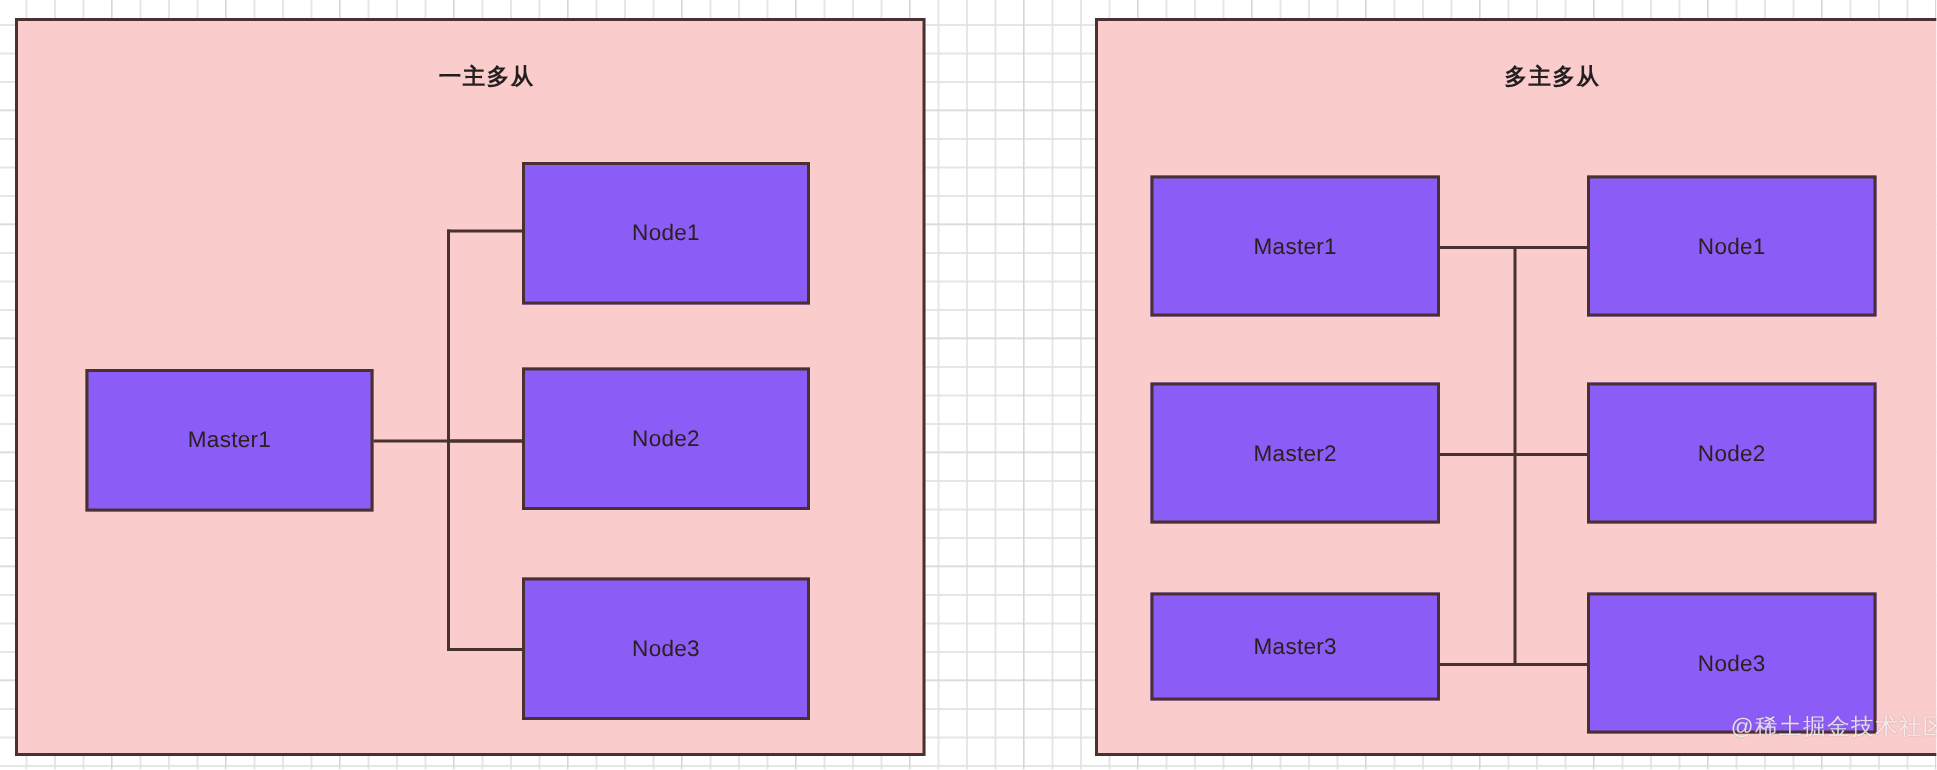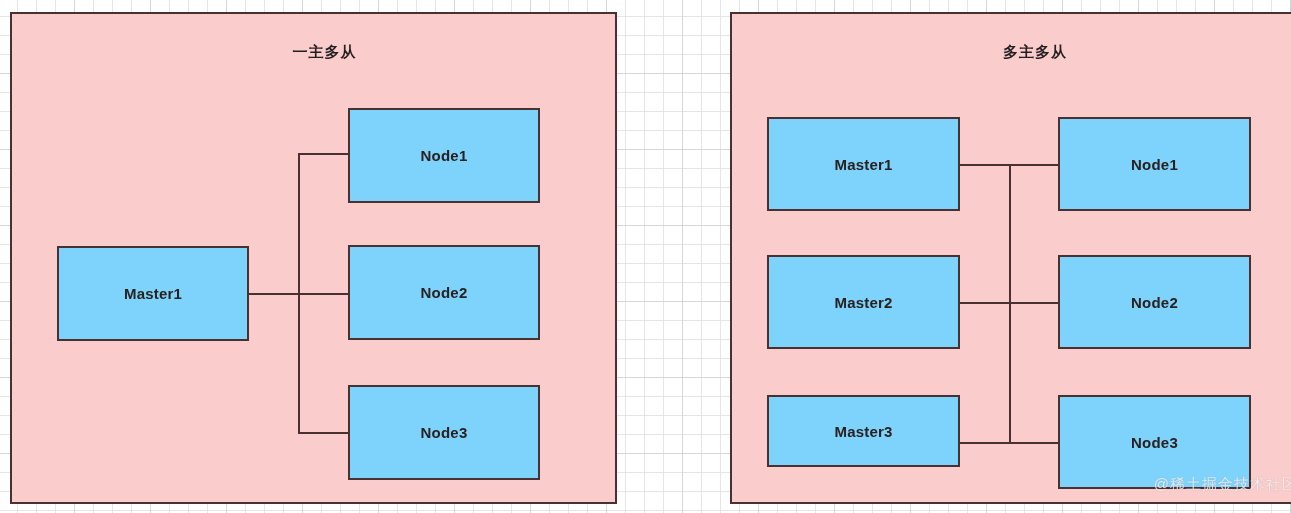--- a/index.html
+++ b/index.html
@@ -47,29 +47,29 @@
     font-weight: bold;
     color: #231f20;
     letter-spacing: 1px;
     line-height: 1;
   }
   #panel-left  .panel-title { transform: translateX(11px); }
   #panel-right .panel-title { transform: translateX(15px); }
 
   .node-box {
     position: absolute;
-    background: #7dd3fc;
+    background: #8b5cf6;
     border: 2px solid #4a3131;
     box-sizing: border-box;
     display: flex;
     align-items: center;
     justify-content: center;
     color: #2b2020;
     font-size: 15px;
-    font-weight: bold;
+    font-weight: normal;
     letter-spacing: 0.2px;
   }
 
   .edge {
     position: absolute;
     background: #4a3131;
   }
   .edge.h { height: 2px; }
   .edge.v { width: 2px; }
 

